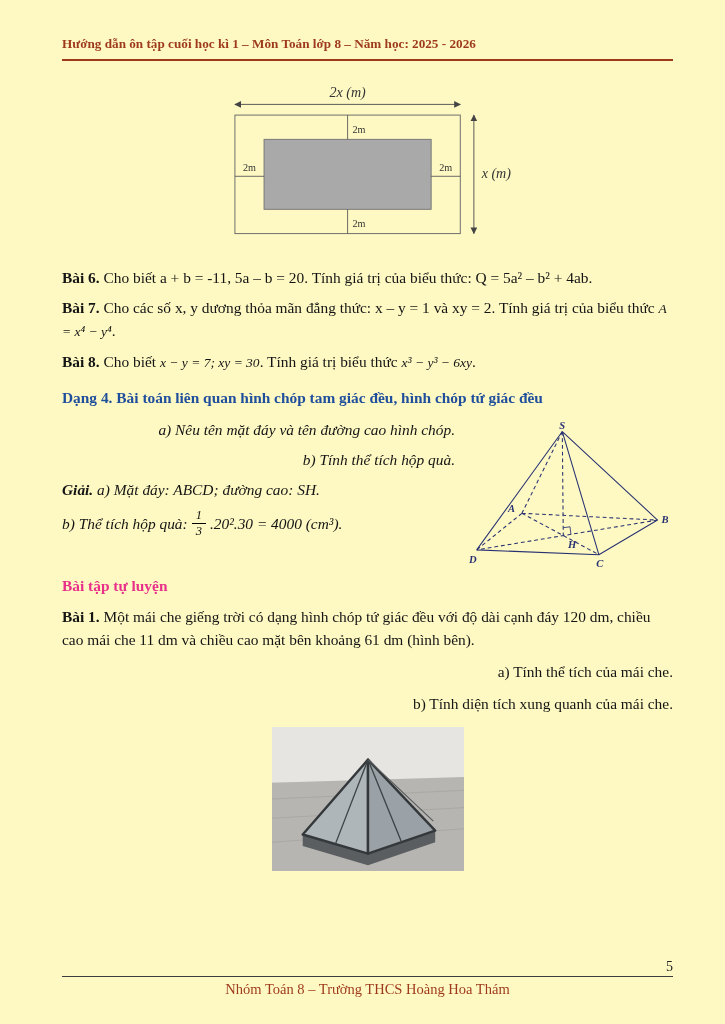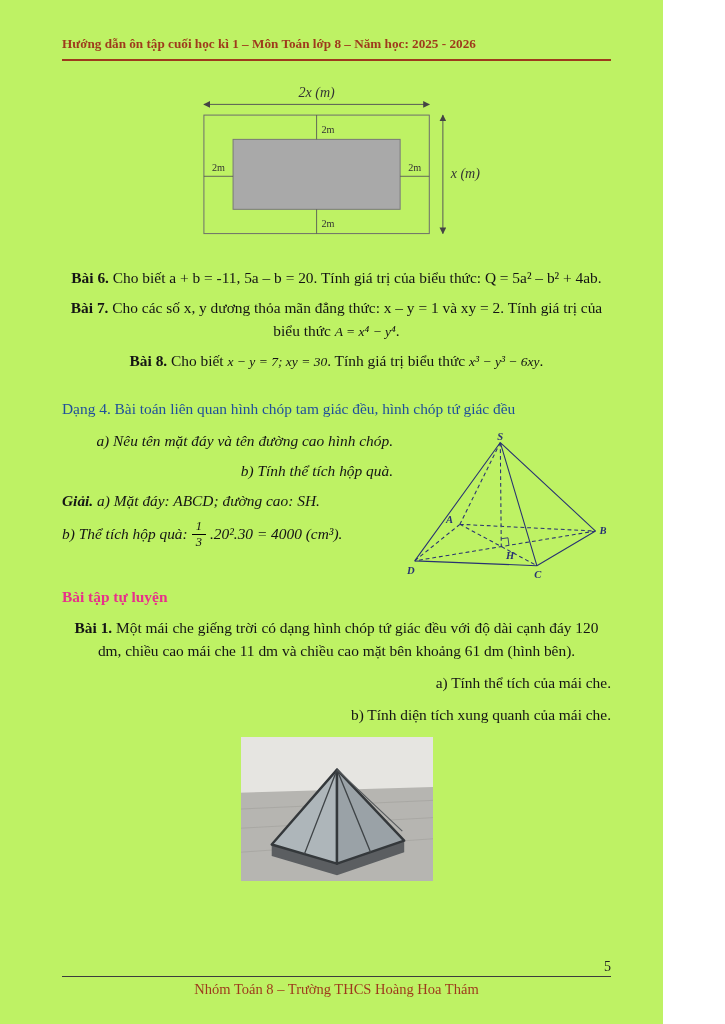--- a/index.html
+++ b/index.html
@@ -1,41 +1,41 @@
 <!DOCTYPE html>
 <html><head>
 <meta charset="utf-8">
 <title>Toan 8 - Trang 5</title>
 <style>
   html,body{margin:0;padding:0;background:#ffffff;}
   .page{
     position:relative;
-    width:663px;height:1024px;
-    background:#bef264;
+    width:725px;height:1024px;
+    background:#fef9c3;
     font-family:"Liberation Serif", serif;
     color:#141414;
     overflow:hidden;
   }
   
   .header{
     position:absolute;top:36px;left:62px;right:52px;
     font-size:13.2px;font-weight:bold;color:#9E3A1C;
     padding-bottom:7px;border-bottom:2px solid #9E3A1C;
   }
   
   .content{
     position:absolute;top:76px;left:62px;right:52px;
     font-size:15.4px;line-height:1.5;
   }
   .rect-fig{width:310px;margin:8px auto 10px;}
   .rect-fig svg{display:block;width:310px;height:170px;}
-  .prob{margin:7px 0;text-align:center;}
+  .prob{margin:7px 0;}
   .plabel{font-weight:bold;}
   .math{font-style:italic;font-size:13.5px;}
-  .dang-heading{color:#1F4E9C;font-weight:normal;margin:24px 0 9px;}
+  .dang-heading{color:#1F4E9C;font-weight:bold;margin:13px 0 9px;}
   .example{margin-top:2px;}
   .pyr-fig{float:right;width:206px;height:152px;margin:2px 0 2px 12px;}
   .pyr-labels text{font-family:"Liberation Serif",serif;font-style:italic;font-weight:bold;font-size:11px;}
   .ex-intro{font-style:italic;color:#1F3864;line-height:1.95;margin:2px 0 4px;}
   .ex-label{color:#E8308A;font-weight:bold;font-style:italic;}
   .ex-item{font-style:italic;margin:7px 0;text-align:right;}
   .sol-label{font-weight:bold;font-style:italic;margin-top:12px;}
   .sol-line{font-style:italic;margin:7px 0;}
   .sol-b{font-style:italic;margin:6px 0;display:flex;align-items:center;gap:4px;}
   .frac{display:inline-flex;flex-direction:column;align-items:center;font-size:12.5px;line-height:1.15;font-style:italic;}

